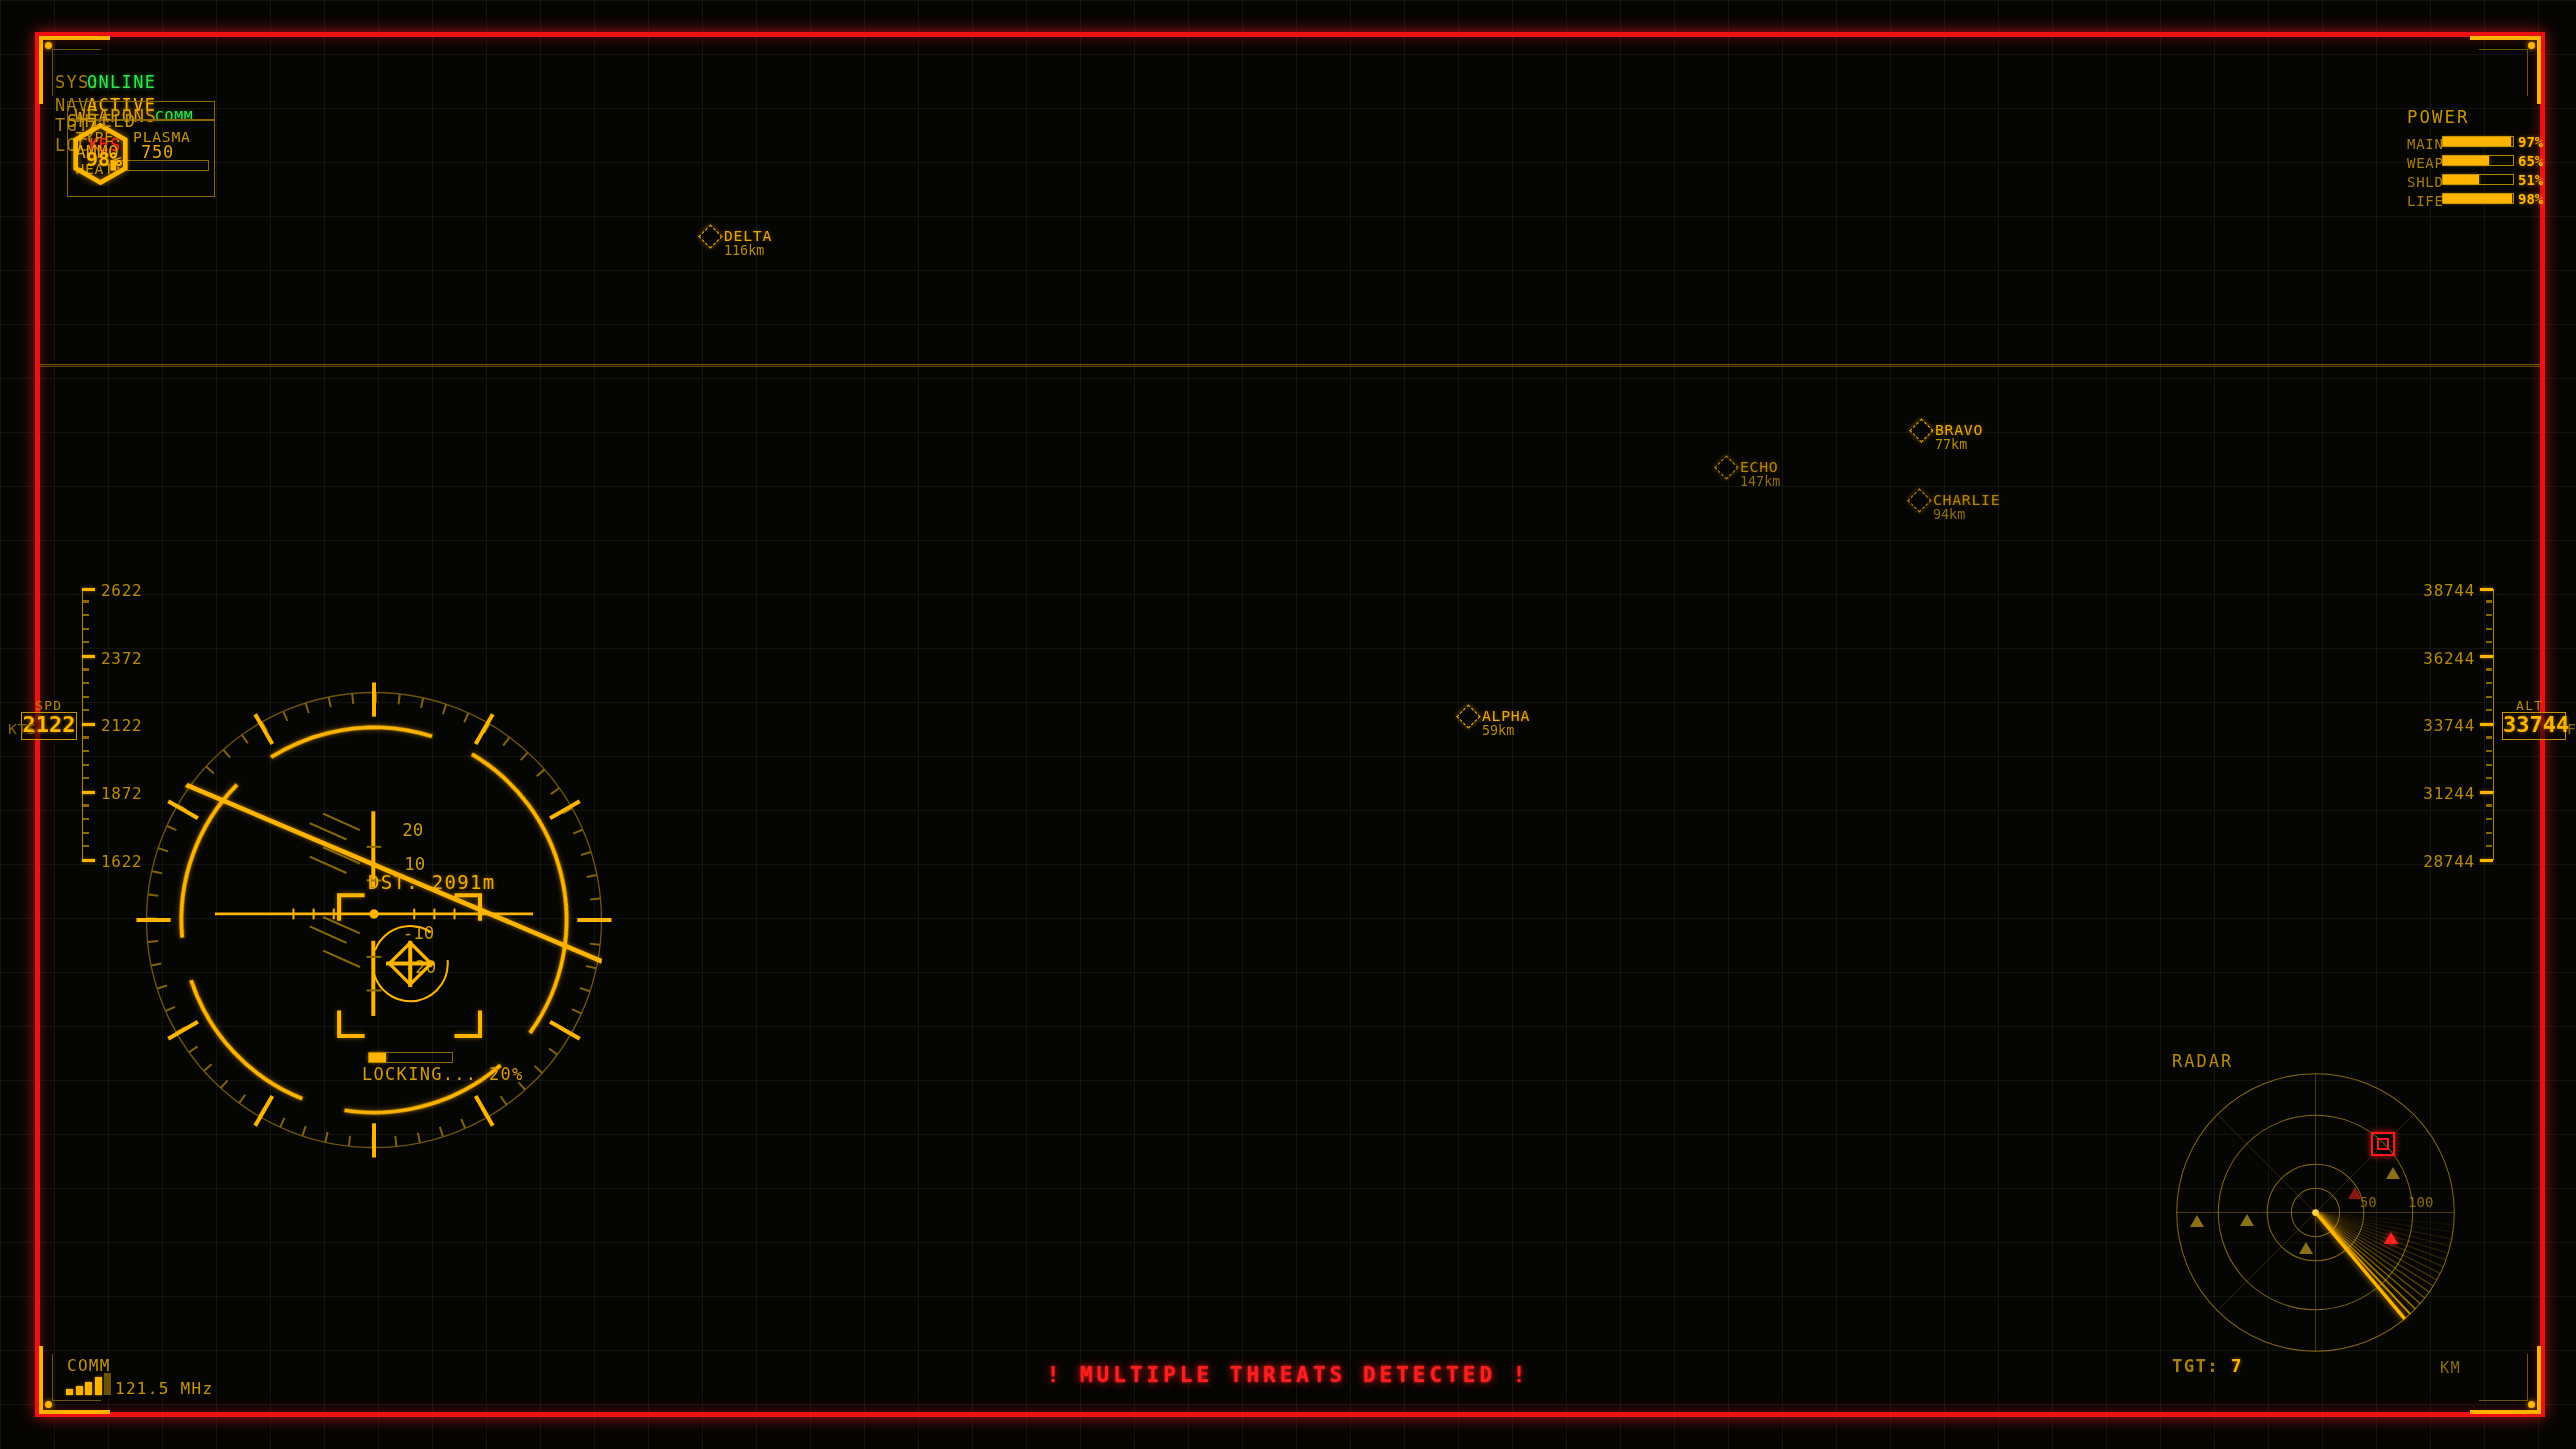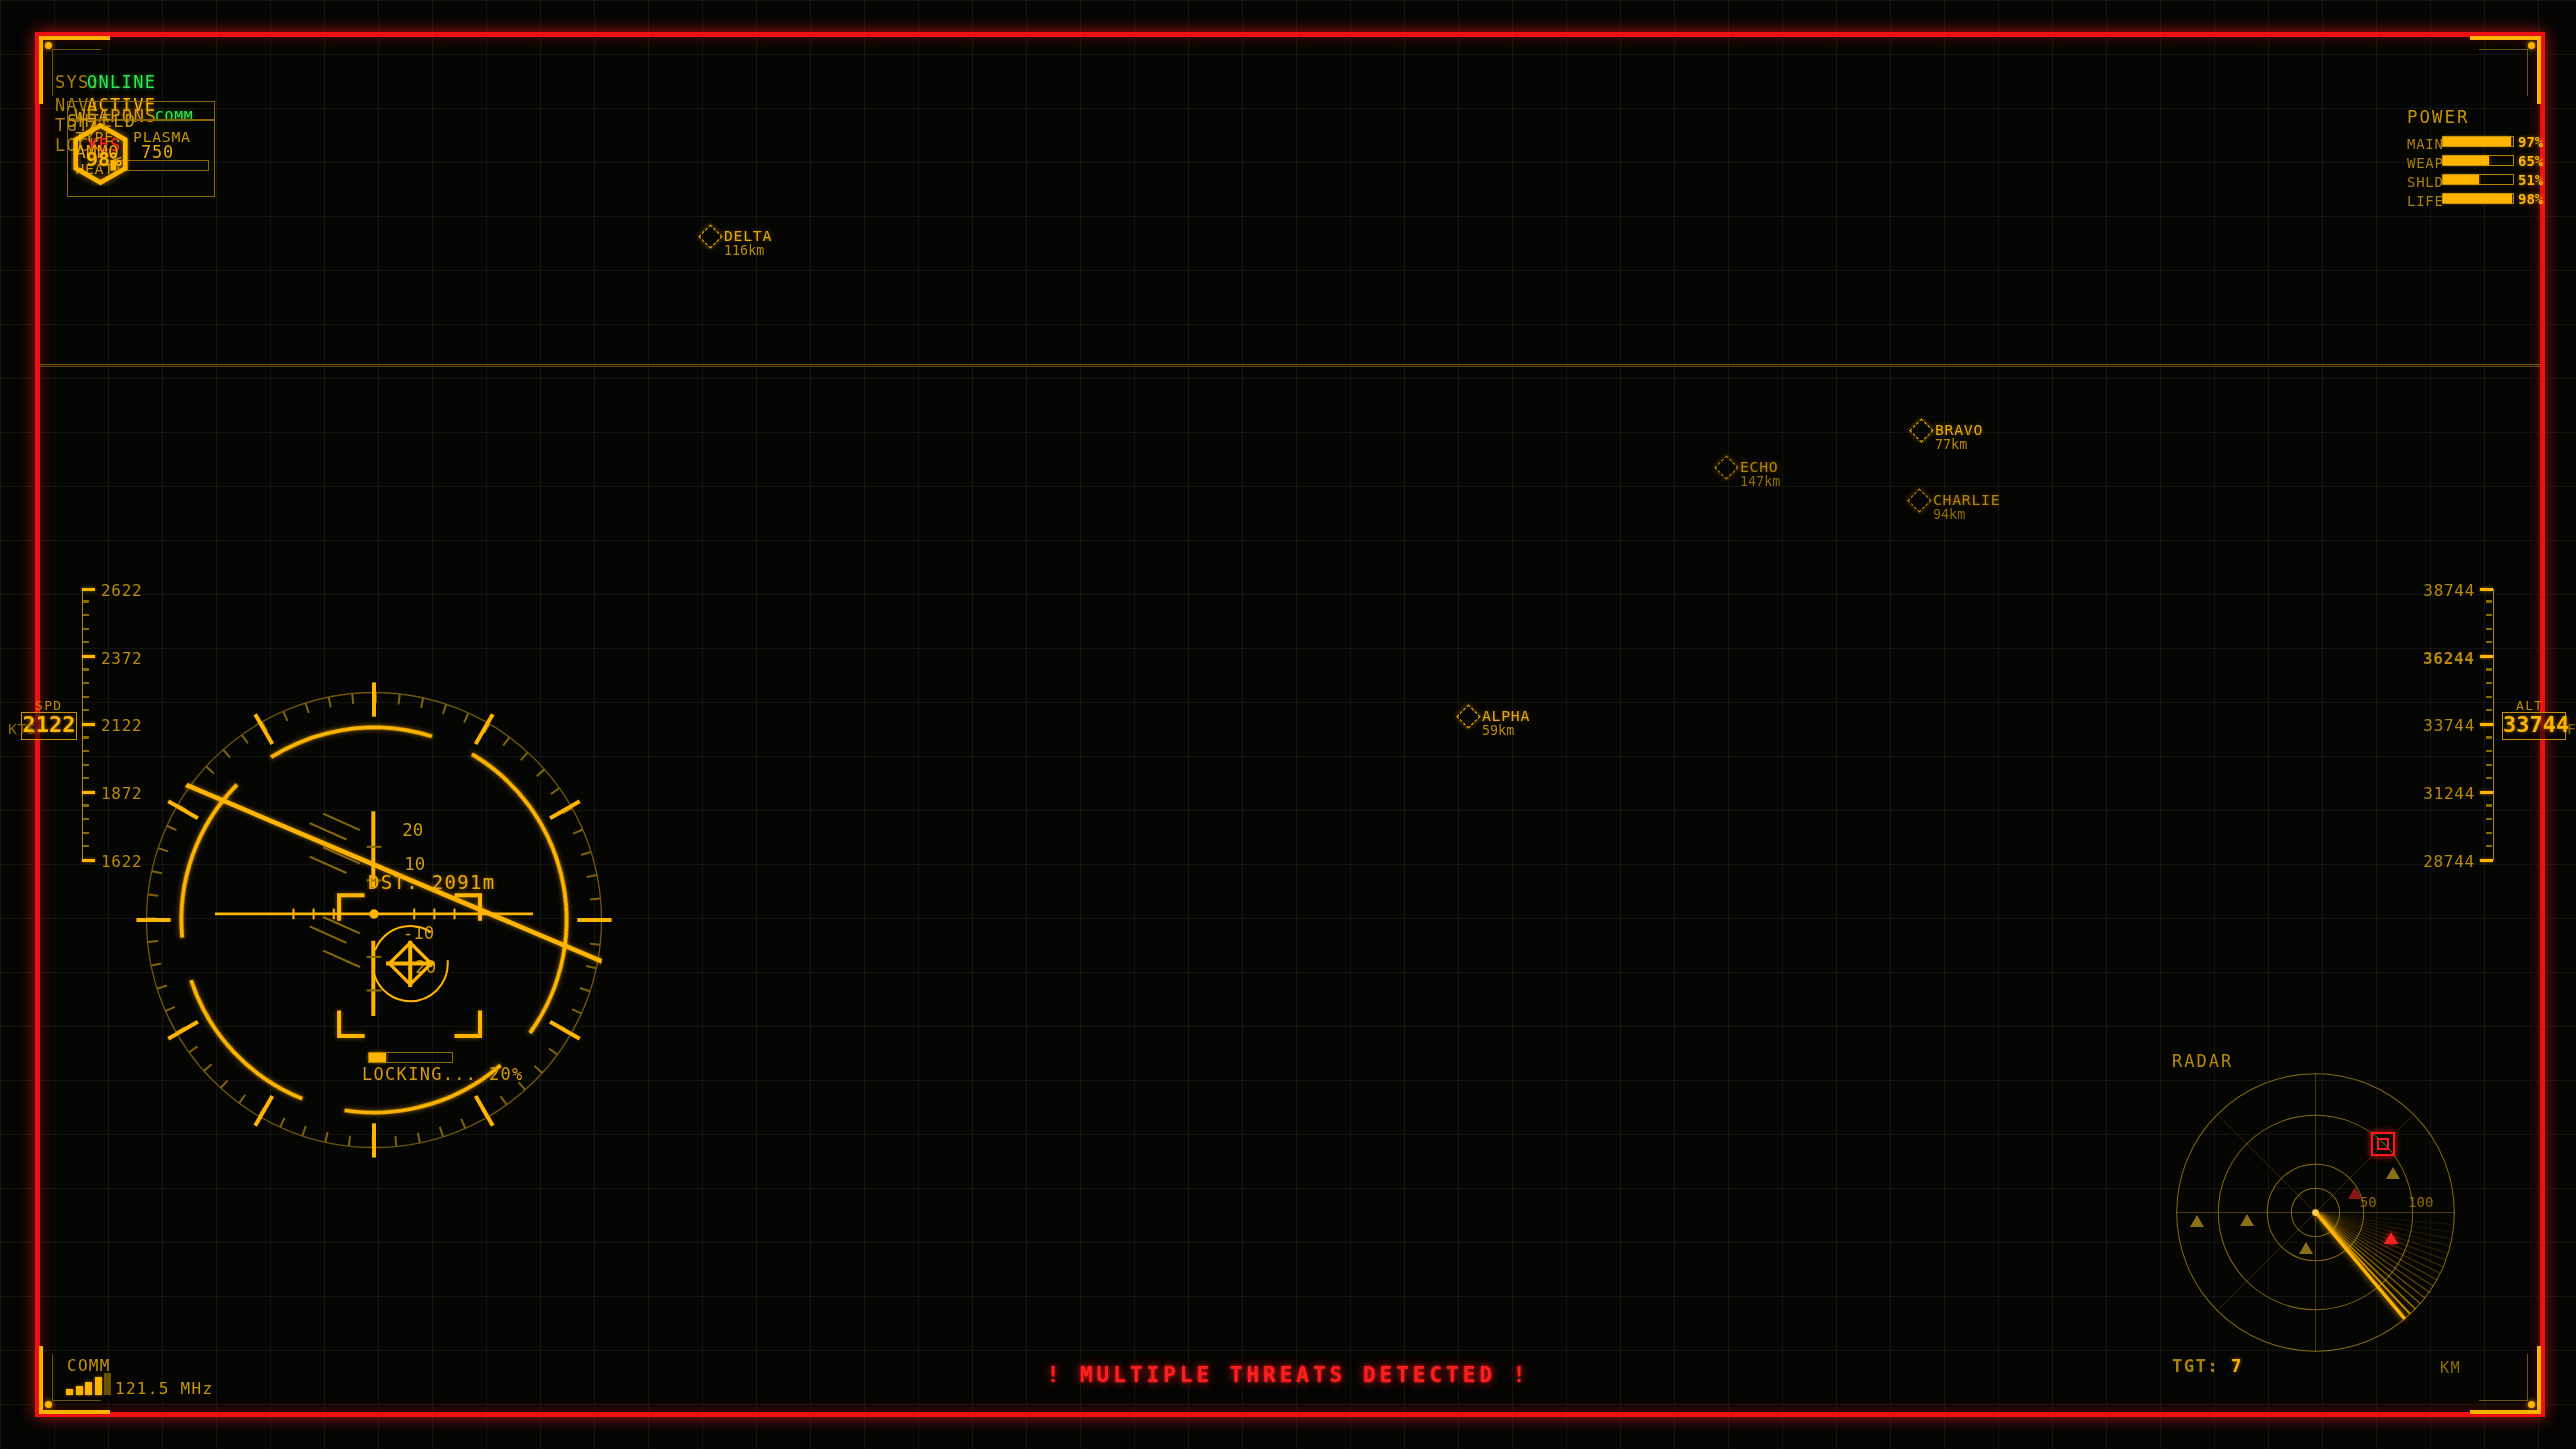--- a/index.html
+++ b/index.html
@@ -233,21 +233,21 @@
 
   <div>
     <div class="gline" style="left:2493px;top:589px;height:271px;"></div>
     <div class="gminor" style="left:2486px;top:589px;height:271px;"></div>
     <div class="gtick" style="left:2480px;top:588px;"></div>
     <div class="gtick" style="left:2480px;top:655px;"></div>
     <div class="gtick" style="left:2480px;top:723px;"></div>
     <div class="gtick" style="left:2480px;top:791px;"></div>
     <div class="gtick" style="left:2480px;top:859px;"></div>
     <div class="gtlabel" style="left:2423px;top:581px;width:52px;text-align:right;">38744</div>
-    <div class="gtlabel" style="left:2423px;top:649px;width:52px;font-weight:bold;">36244</div>
+    <div class="gtlabel" style="left:2423px;top:649px;width:52px;text-align:right;">36244</div>
     <div class="gtlabel" style="left:2423px;top:716px;width:52px;text-align:right;">33744</div>
     <div class="gtlabel" style="left:2423px;top:784px;width:52px;text-align:right;">31244</div>
     <div class="gtlabel" style="left:2423px;top:852px;width:52px;text-align:center;">28744</div>
     <div class="gtitle" style="left:2516px;top:698px;">ALT</div>
     <div class="gvalbox" style="left:2502px;top:712px;width:62px;height:25.5px;"><span class="v bright">33744</span></div>
     <div class="gunit" style="left:2567px;top:720px;">FT</div>
   </div>
 
   <svg class="abs" style="left:121px;top:667px;" width="510" height="510" viewBox="0 0 760 760">
     <defs>

